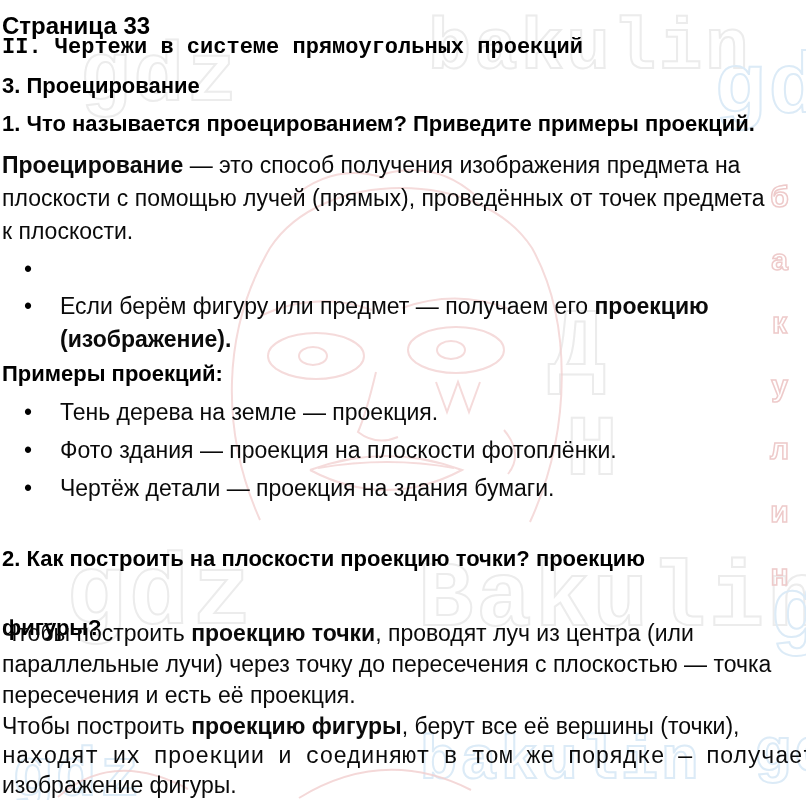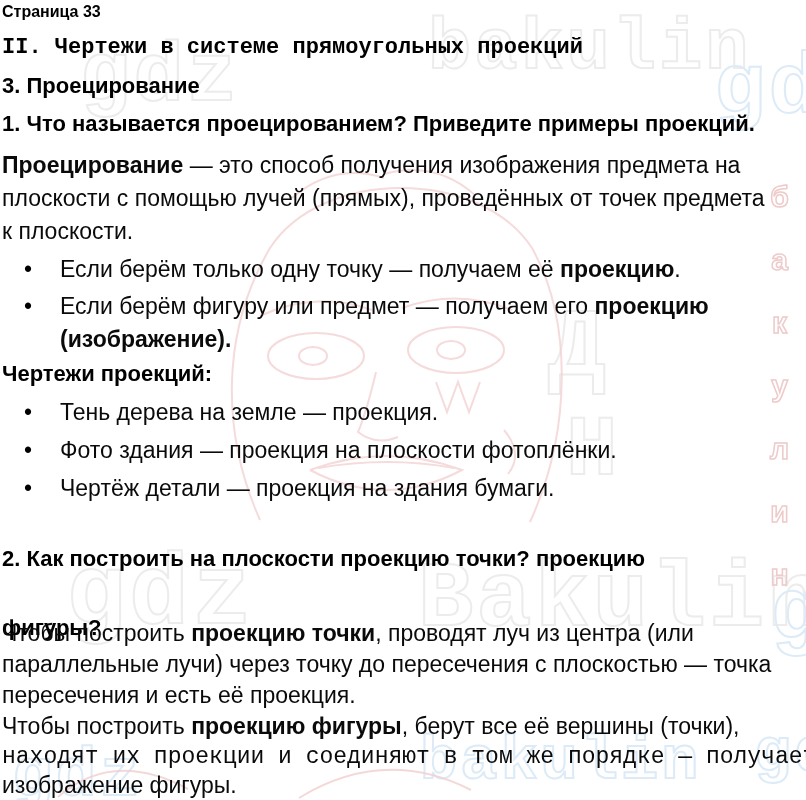--- a/index.html
+++ b/index.html
@@ -30,21 +30,21 @@
     position:absolute;z-index:1;left:762px;top:180px;pointer-events:none;
     writing-mode:vertical-rl;text-orientation:upright;
     font-size:30px;font-weight:700;letter-spacing:30px;
     color:transparent;-webkit-text-stroke:1.5px #eecaca;
   }
   .wm-svg{position:absolute;z-index:1;pointer-events:none;}
   
   .content{position:absolute;inset:0;z-index:2;}
   .ln{position:absolute;left:2px;white-space:nowrap;}
   .h{font-weight:700;font-size:22px;}
-  .h-page{font-weight:700;font-size:16px;}
+  .h-page{font-weight:700;font-size:24px;margin-top:9px;}
   .t{font-size:23px;color:#0a0a0a;}
   .b{font-weight:700;}
   .dot{position:absolute;font-size:23px;left:24px;}
   .li-txt{left:60px;}
 </style>
 </head>
 <body>
 
 <div class="page">
 
@@ -90,27 +90,26 @@
     <div class="ln h-page" style="top:3px;">Страница 33</div>
     <div class="ln h" style="top:35px;font-family:Liberation Mono, monospace;">II. Чертежи в системе прямоугольных проекций</div>
     <div class="ln h" style="top:73px;">3. Проецирование</div>
     <div class="ln h" style="top:111px;">1. Что называется проецированием? Приведите примеры проекций.</div>
 
     <div class="ln t" style="top:152px;"><span class="b">Проецирование</span><span> — это способ получения изображения предмета на</span></div>
     <div class="ln t" style="top:185px;">плоскости с помощью лучей (прямых), проведённых от точек предмета</div>
     <div class="ln t" style="top:218px;">к плоскости.</div>
 
     <span class="dot" style="top:256px;">•</span>
-    <div class="ln t li-txt" style="top:256px;"><span>Если берём только одну точку — получаем её </span><span class="b">проекцию</span><span>.</span></div>
 
     <span class="dot" style="top:293px;">•</span>
     <div class="ln t li-txt" style="top:293px;"><span>Если берём фигуру или предмет — получаем его </span><span class="b">проекцию</span></div>
     <div class="ln t li-txt b" style="top:326px;">(изображение).</div>
 
-    <div class="ln h" style="top:361px;">Чертежи проекций:</div>
+    <div class="ln h" style="top:361px;">Примеры проекций:</div>
 
     <span class="dot" style="top:399px;">•</span>
     <div class="ln t li-txt" style="top:399px;">Тень дерева на земле — проекция.</div>
     <span class="dot" style="top:437px;">•</span>
     <div class="ln t li-txt" style="top:437px;">Фото здания — проекция на плоскости фотоплёнки.</div>
     <span class="dot" style="top:475px;">•</span>
     <div class="ln t li-txt" style="top:475px;">Чертёж детали — проекция на здания бумаги.</div>
 
     <div class="ln h" style="top:546px;">2. Как построить на плоскости проекцию точки? проекцию</div>
     <div class="ln h" style="top:615px;">фигуры?</div>

